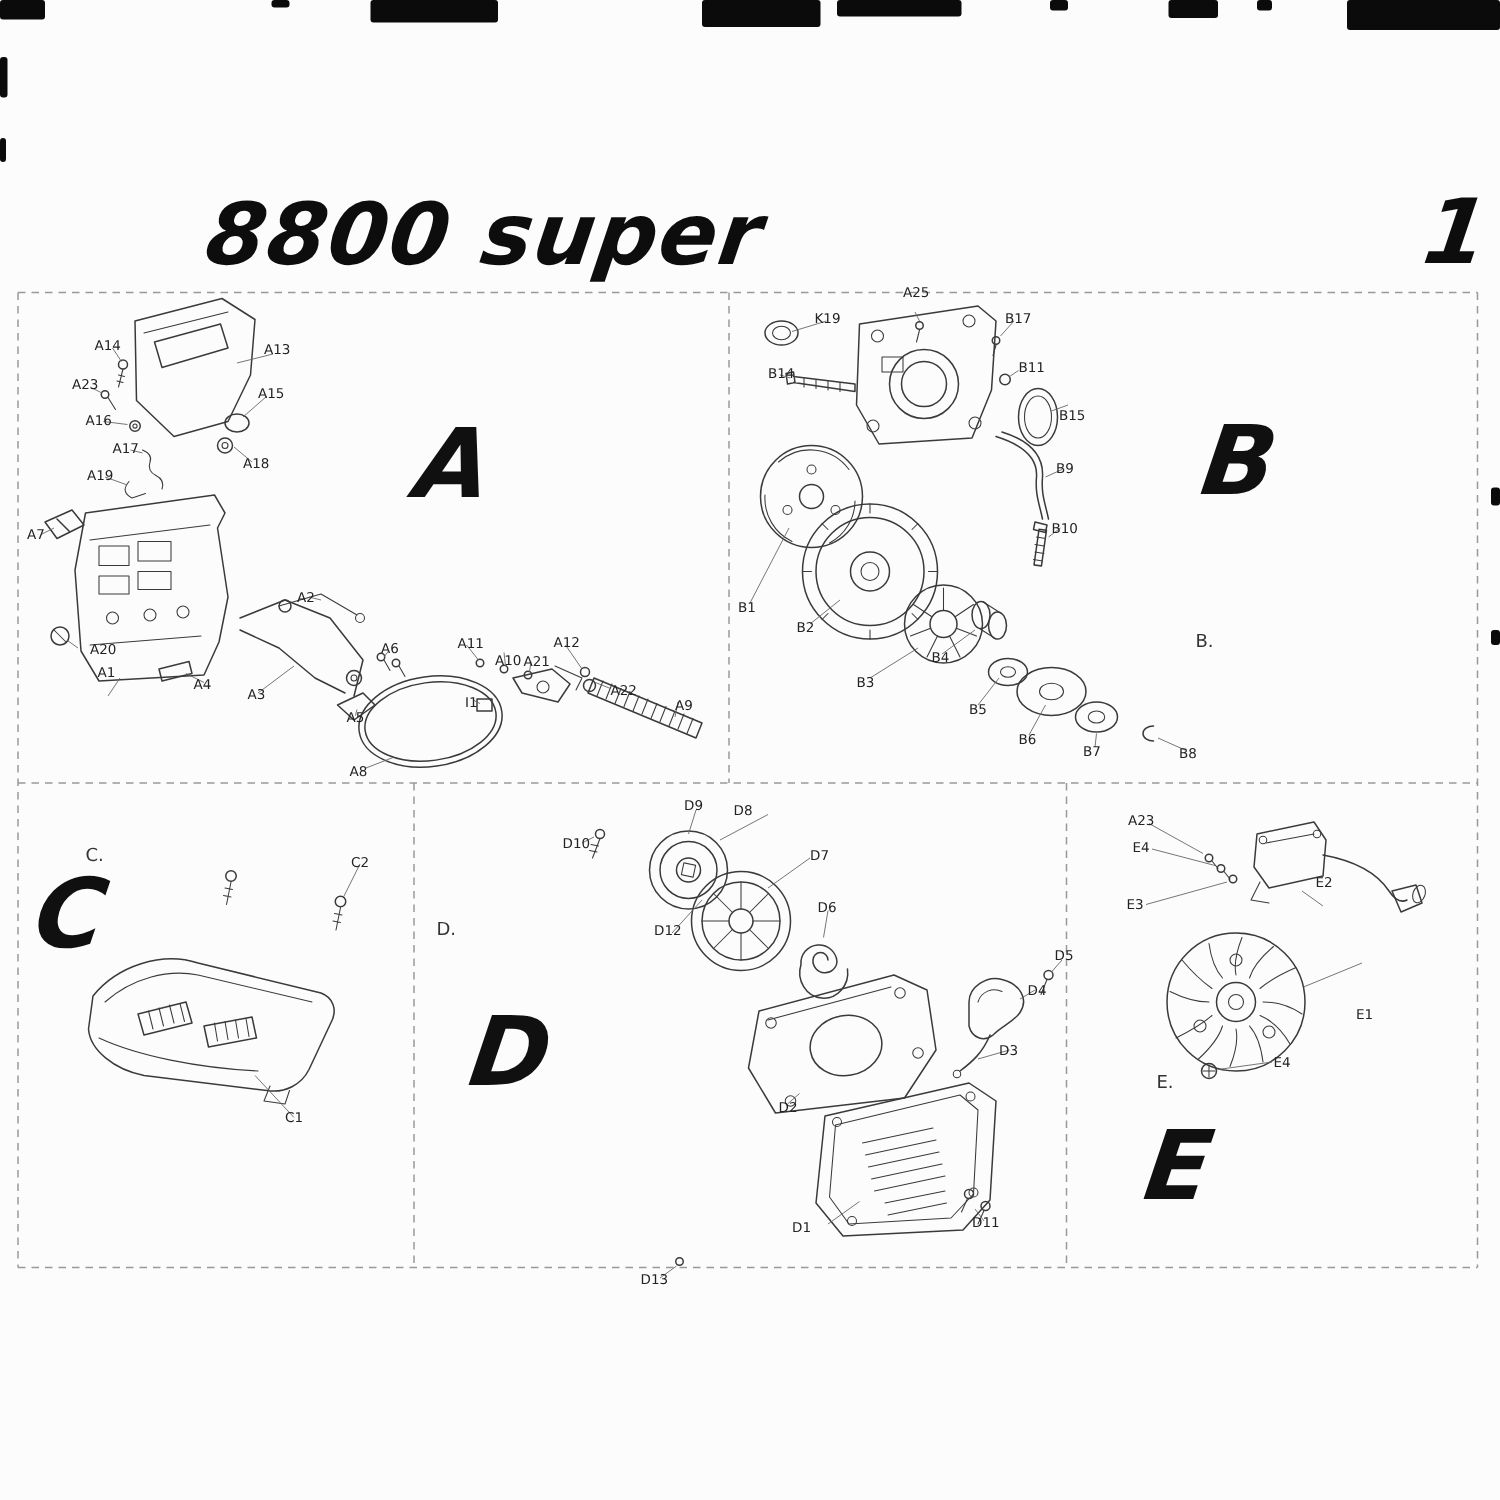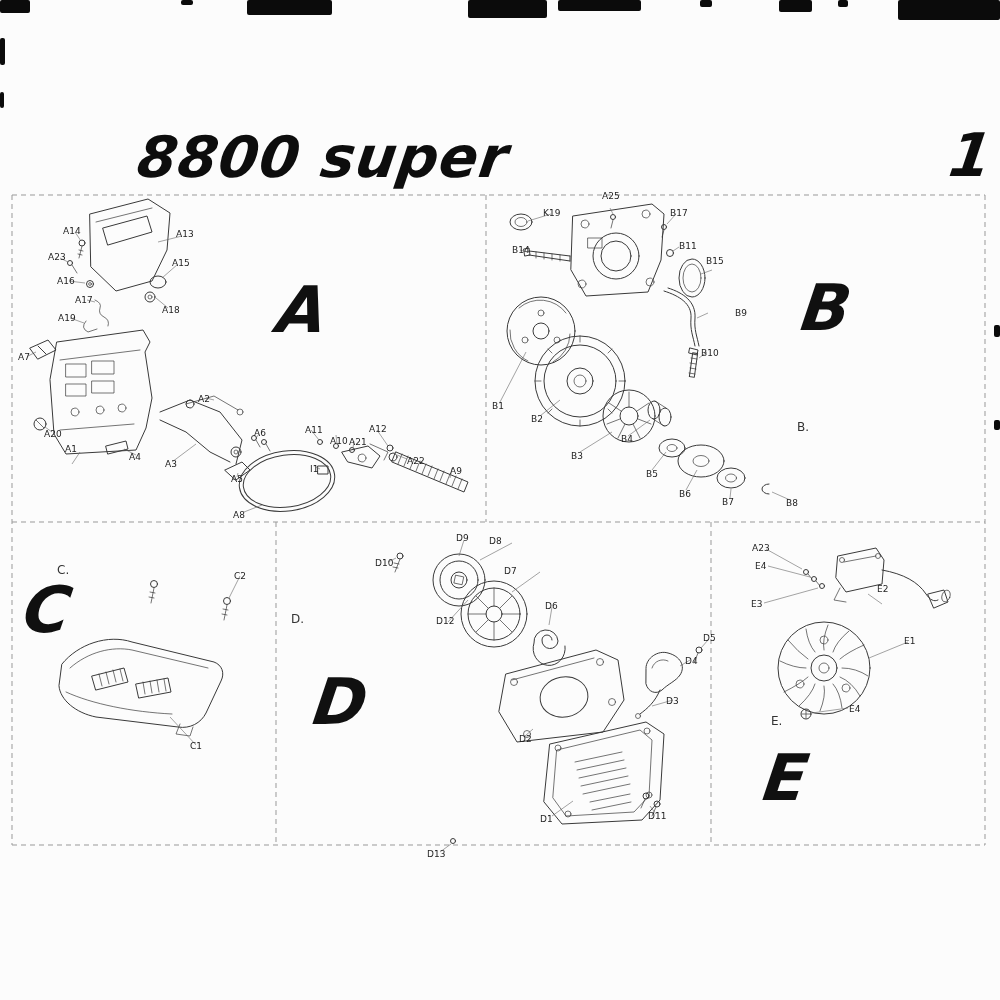--- a/index.html
+++ b/index.html
@@ -253,69 +253,69 @@
   <span class="pl" style="left:63px;top:226px">A14</span>
   <span class="pl" style="left:176px;top:229px">A13</span>
   <span class="pl" style="left:48px;top:252px">A23</span>
   <span class="pl" style="left:172px;top:258px">A15</span>
   <span class="pl" style="left:57px;top:276px">A16</span>
   <span class="pl" style="left:75px;top:295px">A17</span>
   <span class="pl" style="left:162px;top:305px">A18</span>
   <span class="pl" style="left:58px;top:313px">A19</span>
   <span class="pl" style="left:18px;top:352px">A7</span>
   <span class="pl" style="left:198px;top:394px">A2</span>
-  <span class="pl" style="left:44px;top:429px">A20</span>
+  <span class="pl" style="left:60px;top:429px">A20</span>
   <span class="pl" style="left:254px;top:428px">A6</span>
   <span class="pl" style="left:305px;top:425px">A11</span>
   <span class="pl" style="left:330px;top:436px">A10</span>
   <span class="pl" style="left:349px;top:437px">A21</span>
   <span class="pl" style="left:369px;top:424px">A12</span>
   <span class="pl" style="left:129px;top:452px">A4</span>
   <span class="pl" style="left:65px;top:444px">A1</span>
   <span class="pl" style="left:165px;top:459px">A3</span>
   <span class="pl" style="left:407px;top:456px">A22</span>
   <span class="pl" style="left:231px;top:474px">A5</span>
   <span class="pl" style="left:310px;top:464px">I1</span>
   <span class="pl" style="left:450px;top:466px">A9</span>
   <span class="pl" style="left:233px;top:510px">A8</span>
 
   <span class="pl" style="left:543px;top:208px">K19</span>
   <span class="pl" style="left:602px;top:191px">A25</span>
   <span class="pl" style="left:670px;top:208px">B17</span>
   <span class="pl" style="left:512px;top:245px">B14</span>
   <span class="pl" style="left:679px;top:241px">B11</span>
-  <span class="pl" style="left:706px;top:256px">B15</span>
-  <span class="pl" style="left:735px;top:308px">B9</span>
+  <span class="pl" style="left:706px;top:273px">B15</span>
+  <span class="pl" style="left:704px;top:308px">B9</span>
   <span class="pl" style="left:701px;top:348px">B10</span>
   <span class="pl" style="left:492px;top:401px">B1</span>
   <span class="pl" style="left:531px;top:414px">B2</span>
   <span class="pl" style="left:571px;top:451px">B3</span>
   <span class="pl" style="left:621px;top:434px">B4</span>
   <span class="pl" style="left:646px;top:469px">B5</span>
   <span class="pl" style="left:679px;top:489px">B6</span>
   <span class="pl" style="left:722px;top:497px">B7</span>
   <span class="pl" style="left:786px;top:498px">B8</span>
 
   <span class="pl" style="left:234px;top:571px">C2</span>
   <span class="pl" style="left:190px;top:741px">C1</span>
 
   <span class="pl" style="left:456px;top:533px">D9</span>
   <span class="pl" style="left:489px;top:536px">D8</span>
   <span class="pl" style="left:375px;top:558px">D10</span>
-  <span class="pl" style="left:504px;top:566px">D7</span>
+  <span class="pl" style="left:540px;top:566px">D7</span>
   <span class="pl" style="left:545px;top:601px">D6</span>
   <span class="pl" style="left:436px;top:616px">D12</span>
   <span class="pl" style="left:703px;top:633px">D5</span>
   <span class="pl" style="left:685px;top:656px">D4</span>
   <span class="pl" style="left:666px;top:696px">D3</span>
   <span class="pl" style="left:519px;top:734px">D2</span>
-  <span class="pl" style="left:540px;top:814px">D1</span>
+  <span class="pl" style="left:528px;top:814px">D1</span>
   <span class="pl" style="left:648px;top:811px">D11</span>
   <span class="pl" style="left:427px;top:849px">D13</span>
 
   <span class="pl" style="left:752px;top:543px">A23</span>
   <span class="pl" style="left:755px;top:561px">E4</span>
   <span class="pl" style="left:751px;top:599px">E3</span>
   <span class="pl" style="left:877px;top:584px">E2</span>
-  <span class="pl" style="left:904px;top:636px">E1</span>
+  <span class="pl" style="left:904px;top:672px">E1</span>
   <span class="pl" style="left:849px;top:704px">E4</span>
 
 </div>
 
 </body></html>

